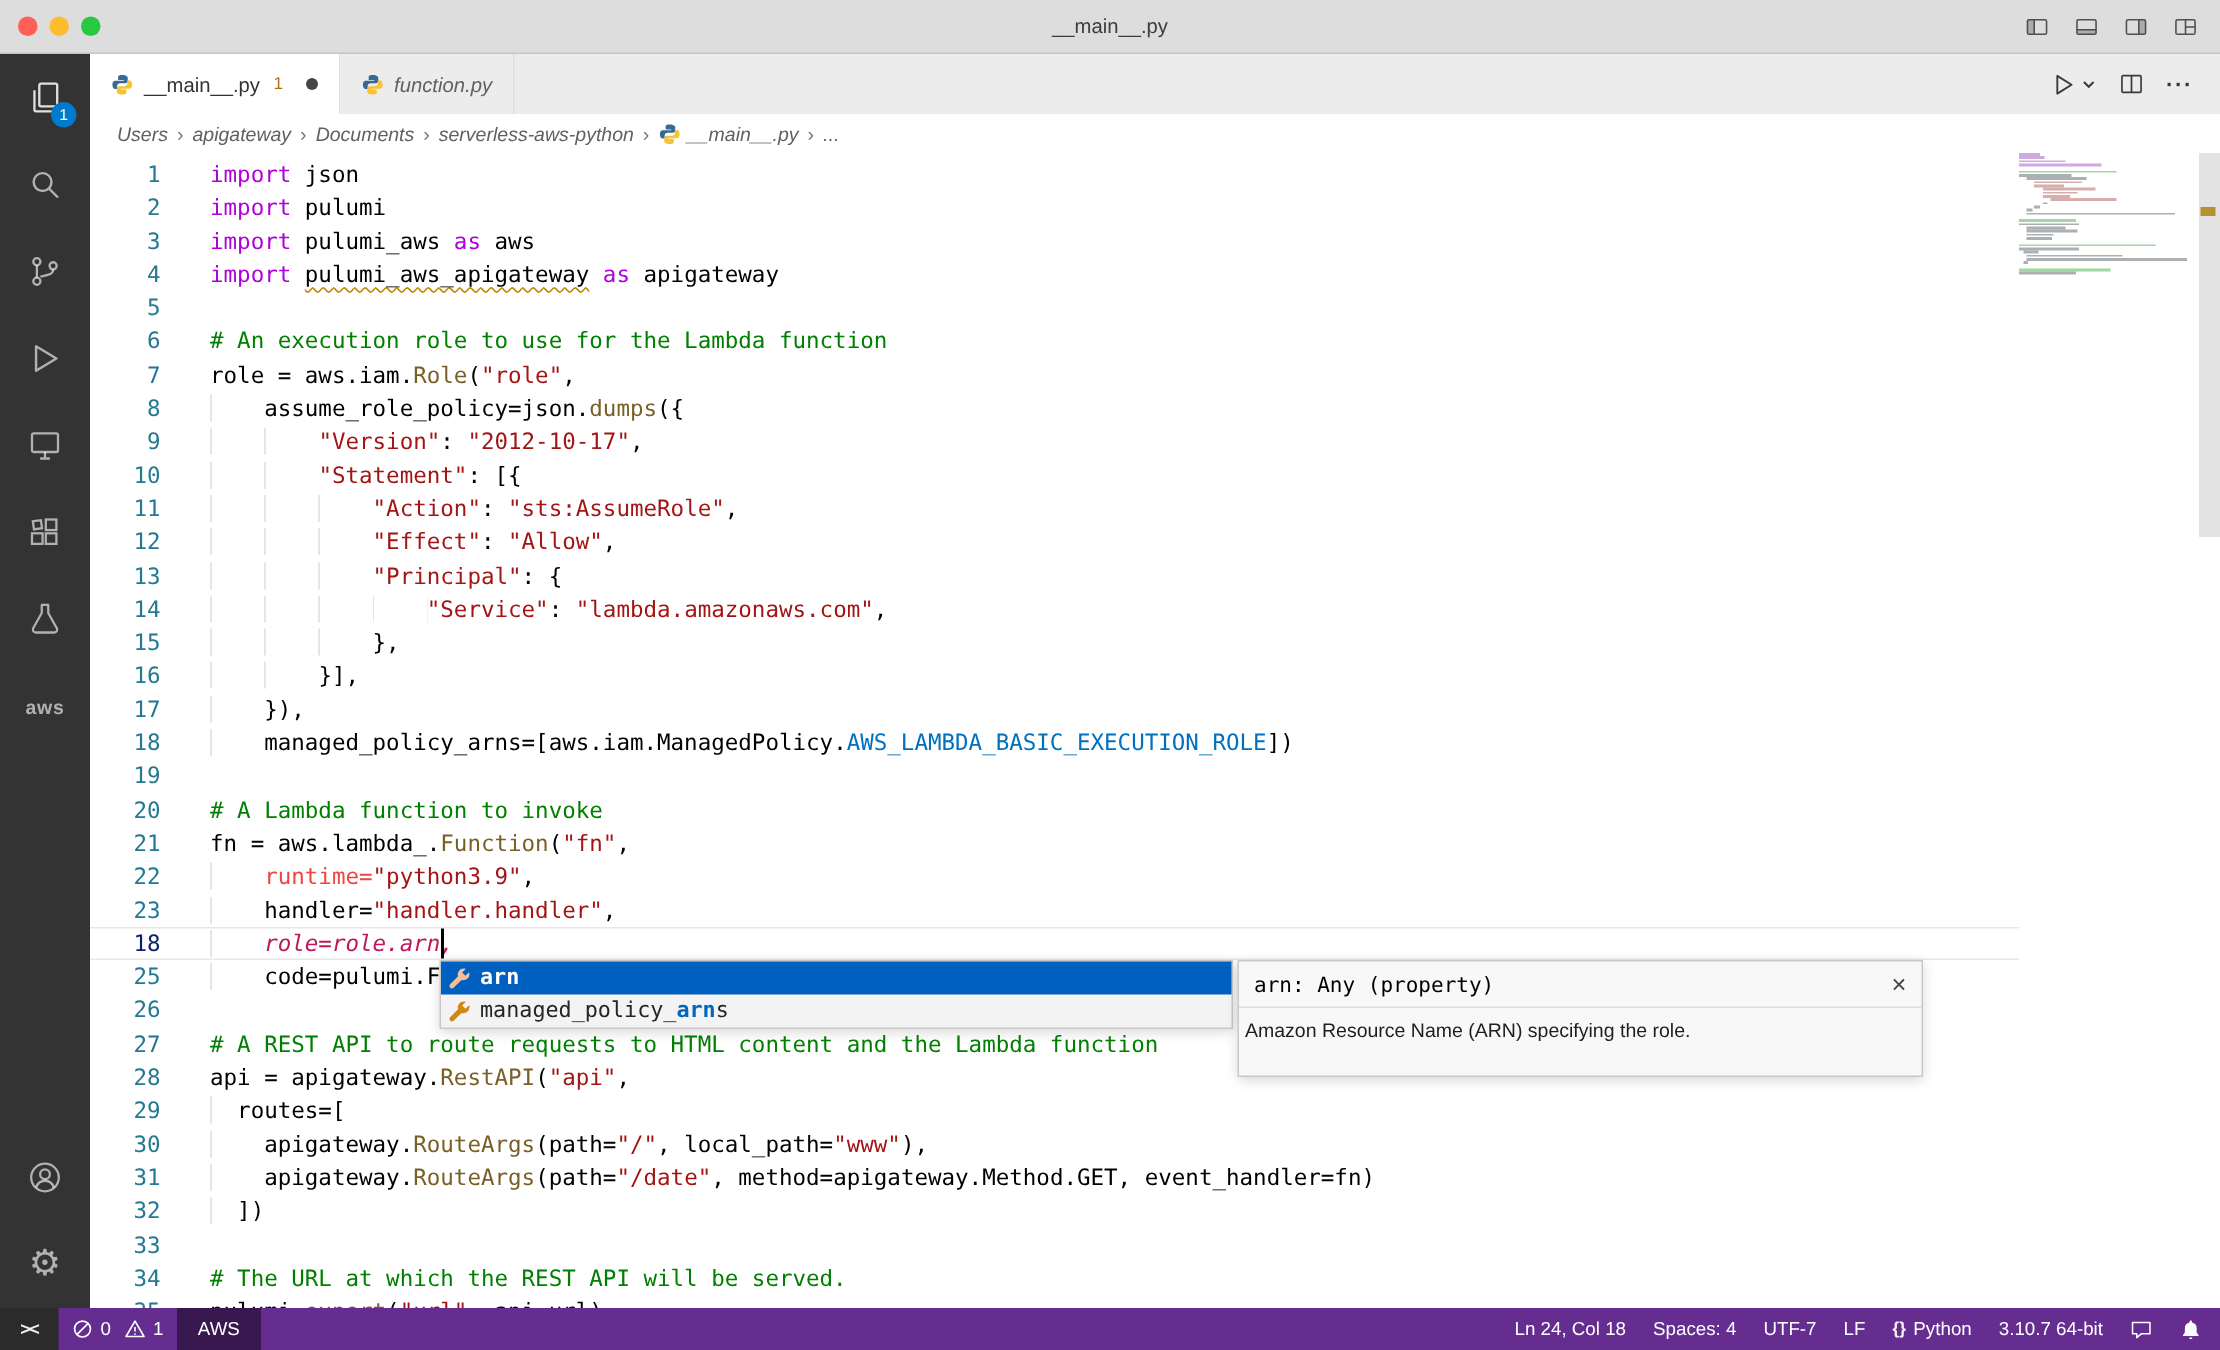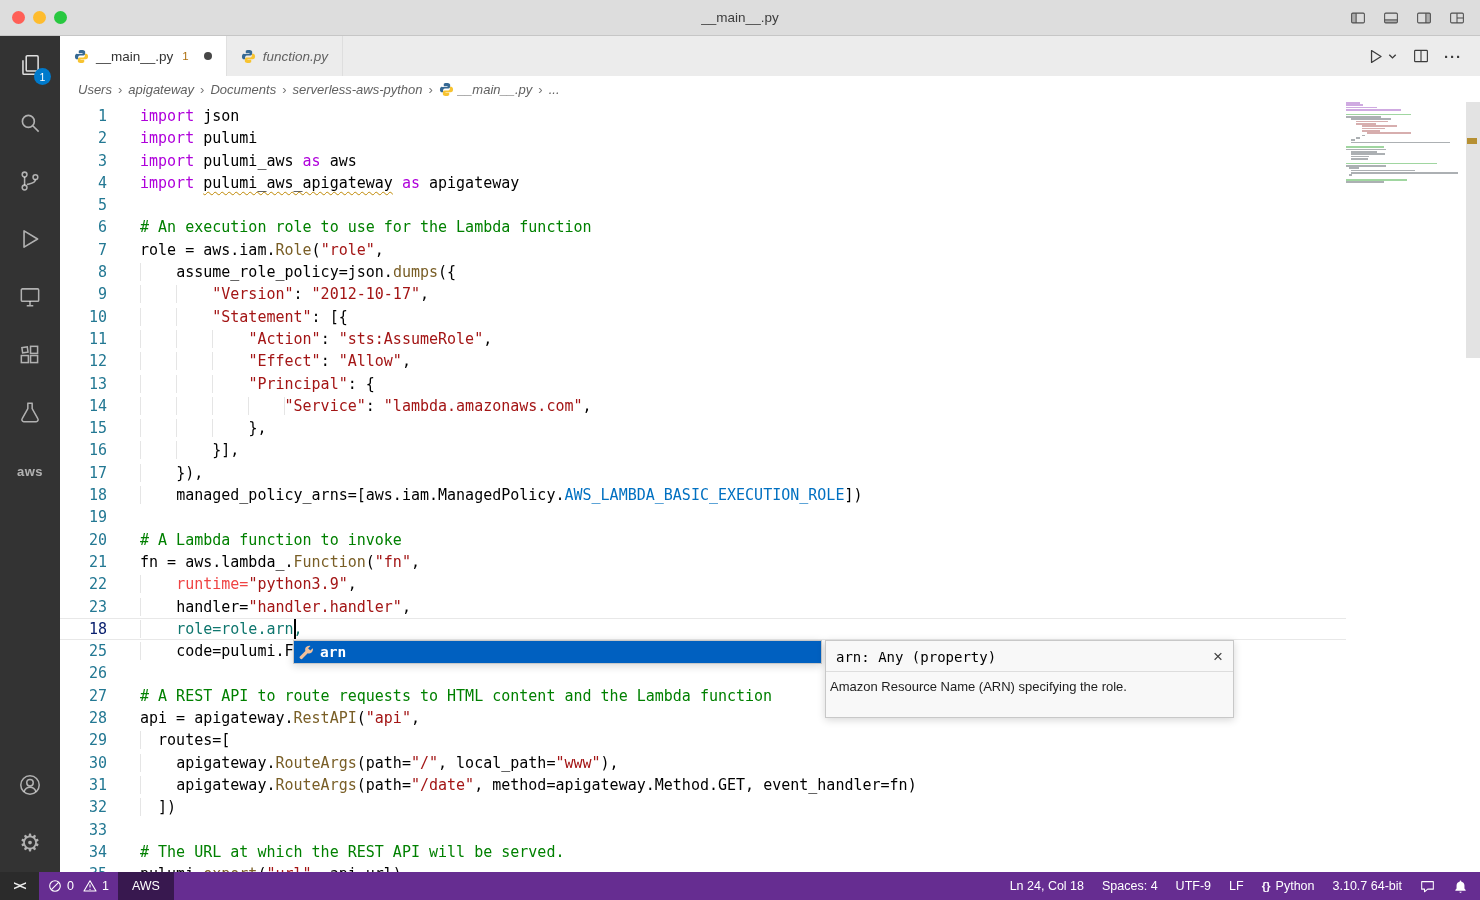--- a/index.html
+++ b/index.html
@@ -67,21 +67,21 @@
 
   
   .suggest { position:absolute; left:293px; top:640px; display:flex; align-items:flex-start; z-index:10; }
   .sg-list { width:529px; background:#f3f3f3; border:1px solid #c8c8c8; box-shadow:0 2px 8px rgba(0,0,0,.16); }
   .sg-row { height:22px; display:flex; align-items:center; gap:6px; padding:0 5px;
     font-family:"DejaVu Sans Mono", monospace; font-size:14.5px; color:#252525; }
   .sg-row.sel { background:#0060c0; color:#ffffff; }
   .sg-match { font-weight:bold; color:#0066bf; }
   .sg-row.sel .sg-match { color:#ffffff; }
   .sg-icon { flex:none; }
-  .sg-details { width:409px; height:78px; margin-left:3px; background:#f8f8f8;
+  .sg-details { width:457px; height:78px; margin-left:3px; background:#f8f8f8;
     border:1px solid #c8c8c8; box-shadow:0 2px 8px rgba(0,0,0,.16); }
   .sg-head { display:flex; align-items:center; justify-content:space-between;
     padding:7px 10px 6px 10px; border-bottom:1px solid #ddd; }
   .sg-sig { font-family:"DejaVu Sans Mono", monospace; font-size:14px; color:#000; }
   .sg-close { font-size:17px; color:#424242; cursor:pointer; line-height:1; }
   .sg-doc { padding:7px 4px; font-size:13px; color:#1e1e1e; }
 
   
   .statusbar { position:absolute; left:0; top:872px; width:1480px; height:28px; background:#662d91;
     color:#fff; font-size:12.5px; display:flex; align-items:center; }
@@ -277,21 +277,21 @@
       <div class="line"><div class="ln">14</div><div class="lc"><span class="ind">                </span><span style="color: rgb(163, 21, 21);">"Service"</span><span style="color: rgb(0, 0, 0);">: </span><span style="color: rgb(163, 21, 21);">"lambda.amazonaws.com"</span><span style="color: rgb(0, 0, 0);">,</span></div></div>
       <div class="line"><div class="ln">15</div><div class="lc"><span class="ind">            </span><span style="color: rgb(0, 0, 0);">},</span></div></div>
       <div class="line"><div class="ln">16</div><div class="lc"><span class="ind">        </span><span style="color: rgb(0, 0, 0);">}],</span></div></div>
       <div class="line"><div class="ln">17</div><div class="lc"><span class="ind">    </span><span style="color: rgb(0, 0, 0);">}),</span></div></div>
       <div class="line"><div class="ln">18</div><div class="lc"><span class="ind">    </span><span style="color: rgb(0, 0, 0);">managed_policy_arns=[aws.iam.ManagedPolicy.</span><span style="color: rgb(0, 112, 193);">AWS_LAMBDA_BASIC_EXECUTION_ROLE</span><span style="color: rgb(0, 0, 0);">])</span></div></div>
       <div class="line"><div class="ln">19</div><div class="lc"></div></div>
       <div class="line"><div class="ln">20</div><div class="lc"><span style="color: rgb(0, 128, 0);"># A Lambda function to invoke</span></div></div>
       <div class="line"><div class="ln">21</div><div class="lc"><span style="color: rgb(0, 0, 0);">fn = aws.lambda_.</span><span style="color: rgb(121, 94, 38);">Function</span><span style="color: rgb(0, 0, 0);">(</span><span style="color: rgb(163, 21, 21);">"fn"</span><span style="color: rgb(0, 0, 0);">,</span></div></div>
       <div class="line"><div class="ln">22</div><div class="lc"><span class="ind">    </span><span style="color: #ef4444;">runtime=</span><span style="color: rgb(163, 21, 21);">"python3.9"</span><span style="color: rgb(0, 0, 0);">,</span></div></div>
       <div class="line"><div class="ln">23</div><div class="lc"><span class="ind">    </span><span style="color: rgb(0, 0, 0);">handler=</span><span style="color: rgb(163, 21, 21);">"handler.handler"</span><span style="color: rgb(0, 0, 0);">,</span></div></div>
-      <div class="line current"><div class="ln">18</div><div class="lc"><span class="ind">    </span><span style="color: #0f766e;">role=role.arn,</span><span class="cursor" style="left: 17ch;"></span></div></div>
+      <div class="line current"><div class="ln">18</div><div class="lc"><span class="ind">    </span><span style="color: #be185d; font-style: italic;">role=role.arn,</span><span class="cursor" style="left: 17ch;"></span></div></div>
       <div class="line"><div class="ln">25</div><div class="lc"><span class="ind">    </span><span style="color: rgb(0, 0, 0);">code=pulumi.F</span></div></div>
       <div class="line"><div class="ln">26</div><div class="lc"></div></div>
       <div class="line"><div class="ln">27</div><div class="lc"><span style="color: rgb(0, 128, 0);"># A REST API to route requests to HTML content and the Lambda function</span></div></div>
       <div class="line"><div class="ln">28</div><div class="lc"><span style="color: rgb(0, 0, 0);">api = apigateway.</span><span style="color: rgb(121, 94, 38);">RestAPI</span><span style="color: rgb(0, 0, 0);">(</span><span style="color: rgb(163, 21, 21);">"api"</span><span style="color: rgb(0, 0, 0);">,</span></div></div>
       <div class="line"><div class="ln">29</div><div class="lc"><span class="ind">  </span><span style="color: rgb(0, 0, 0);">routes=[</span></div></div>
       <div class="line"><div class="ln">30</div><div class="lc"><span class="ind">    </span><span style="color: rgb(0, 0, 0);">apigateway.</span><span style="color: rgb(121, 94, 38);">RouteArgs</span><span style="color: rgb(0, 0, 0);">(path=</span><span style="color: rgb(163, 21, 21);">"/"</span><span style="color: rgb(0, 0, 0);">, local_path=</span><span style="color: rgb(163, 21, 21);">"www"</span><span style="color: rgb(0, 0, 0);">),</span></div></div>
       <div class="line"><div class="ln">31</div><div class="lc"><span class="ind">    </span><span style="color: rgb(0, 0, 0);">apigateway.</span><span style="color: rgb(121, 94, 38);">RouteArgs</span><span style="color: rgb(0, 0, 0);">(path=</span><span style="color: rgb(163, 21, 21);">"/date"</span><span style="color: rgb(0, 0, 0);">, method=apigateway.Method.GET, event_handler=fn)</span></div></div>
       <div class="line"><div class="ln">32</div><div class="lc"><span class="ind">  </span><span style="color: rgb(0, 0, 0);">])</span></div></div>
       <div class="line"><div class="ln">33</div><div class="lc"></div></div>
       <div class="line"><div class="ln">34</div><div class="lc"><span style="color: rgb(0, 128, 0);"># The URL at which the REST API will be served.</span></div></div>
@@ -401,20 +401,26 @@
 </div>
 
 <div class="suggest">
   <div class="sg-list">
       <div class="sg-row sel">
         <svg class="sg-icon" width="15" height="15" viewBox="0 0 16 16">
           <path fill="#f2c09a" d="M14.9 4.8a4.2 4.2 0 0 1-5.6 4L4 14.1a1.8 1.8 0 1 1-2.5-2.5l5.3-5.3a4.2 4.2 0 0 1 4-5.6c.5 0 1 .1 1.4.3L9.7 3.5l2.4 2.4 2.5-2.5c.2.45.3.9.3 1.4z"></path>
         </svg>
         <span><span class="sg-match">arn</span></span>
       </div>
+      <div class="sg-row">
+        <svg class="sg-icon" width="15" height="15" viewBox="0 0 16 16">
+          <path fill="#d18616" d="M14.9 4.8a4.2 4.2 0 0 1-5.6 4L4 14.1a1.8 1.8 0 1 1-2.5-2.5l5.3-5.3a4.2 4.2 0 0 1 4-5.6c.5 0 1 .1 1.4.3L9.7 3.5l2.4 2.4 2.5-2.5c.2.45.3.9.3 1.4z"></path>
+        </svg>
+        <span><span>managed_policy_</span><span class="sg-match">arn</span><span>s</span></span>
+      </div>
     </div>
   <div class="sg-details">
     <div class="sg-head">
       <span class="sg-sig">arn: Any (property)</span>
       <span class="sg-close">×</span>
     </div>
     <div class="sg-doc">Amazon Resource Name (ARN) specifying the role.</div>
   </div>
 </div>
 
@@ -439,21 +445,21 @@
     <span>AWS</span>
   </div>
   <div class="sb-spacer"></div>
   <div class="sb-item">
     <span>Ln 24, Col 18</span>
   </div>
   <div class="sb-item">
     <span>Spaces: 4</span>
   </div>
   <div class="sb-item">
-    <span>UTF-9</span>
+    <span>UTF-7</span>
   </div>
   <div class="sb-item">
     <span>LF</span>
   </div>
   <div class="sb-item">
     <span class="lang-braces">{}</span>
     <span>Python</span>
   </div>
   <div class="sb-item">
     <span>3.10.7 64-bit</span>

